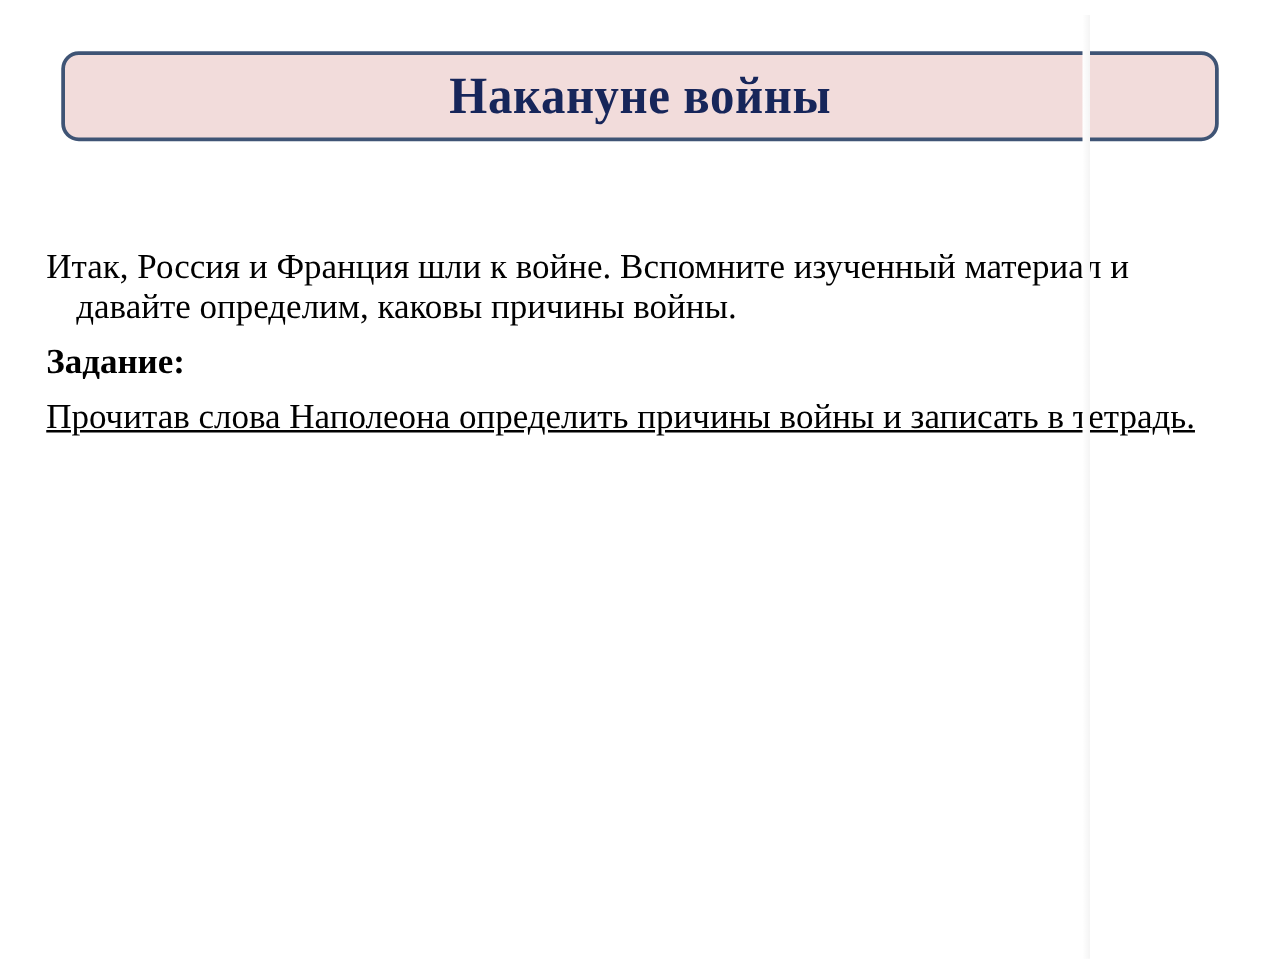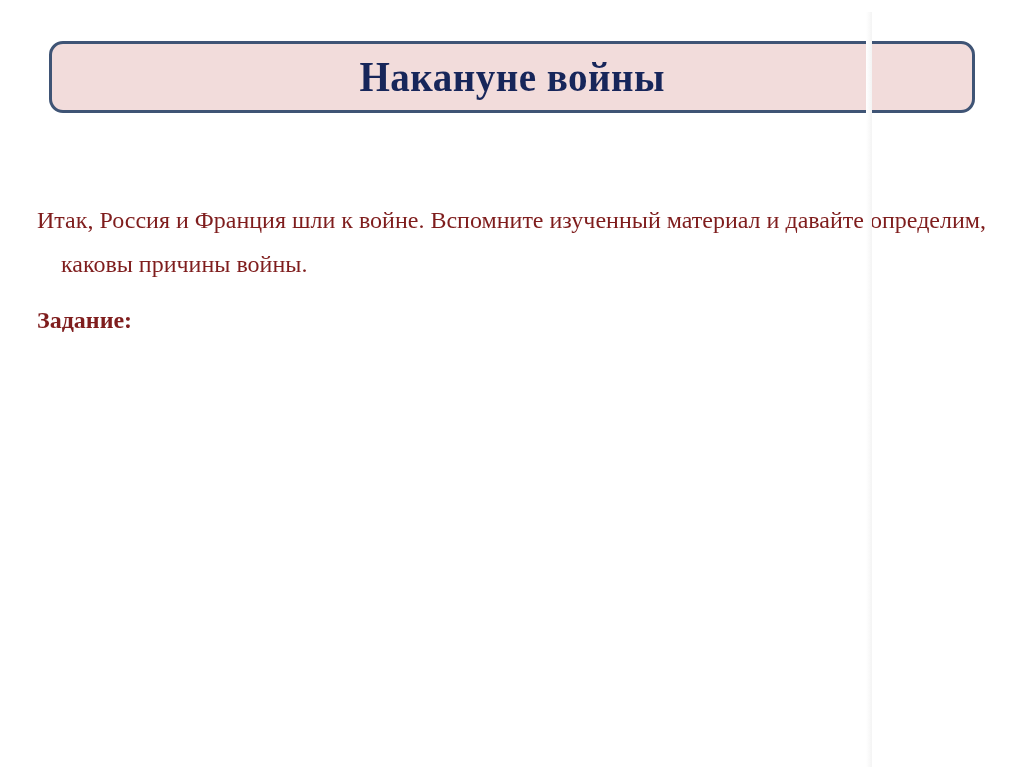--- a/index.html
+++ b/index.html
@@ -46,23 +46,23 @@
     color: #17265a;
     letter-spacing: 0.5px;
     transform: scaleX(0.93);
     line-height: 1;
   }
   .body {
     position: absolute;
     left: 37px;
     top: 186px;
     width: 960px;
-    color: #7f1d1d;
-    font-size: 24px;
-    line-height: 44px;
+    color: #000000;
+    font-size: 28px;
+    line-height: 32px;
   }
   .para {
     margin: 0 0 12px 0;
     padding-left: 24px;
     text-indent: -24px;
   }
   .task-label {
     margin: 0 0 12px 0;
     font-weight: bold;
   }
@@ -75,16 +75,17 @@
 <body>
 
 <div class="slide">
   <div class="title-box">
     <span class="title-text">Накануне войны</span>
   </div>
 
   <div class="body">
     <p class="para">Итак, Россия и Франция  шли к войне. Вспомните изученный материал и давайте определим, каковы причины войны.</p>
     <p class="task-label">Задание:</p>
+    <p class="task-text">Прочитав слова Наполеона определить причины войны и записать в тетрадь.</p>
   </div>
 
   <div class="right-edge"></div>
 </div>
 
 </body></html>

